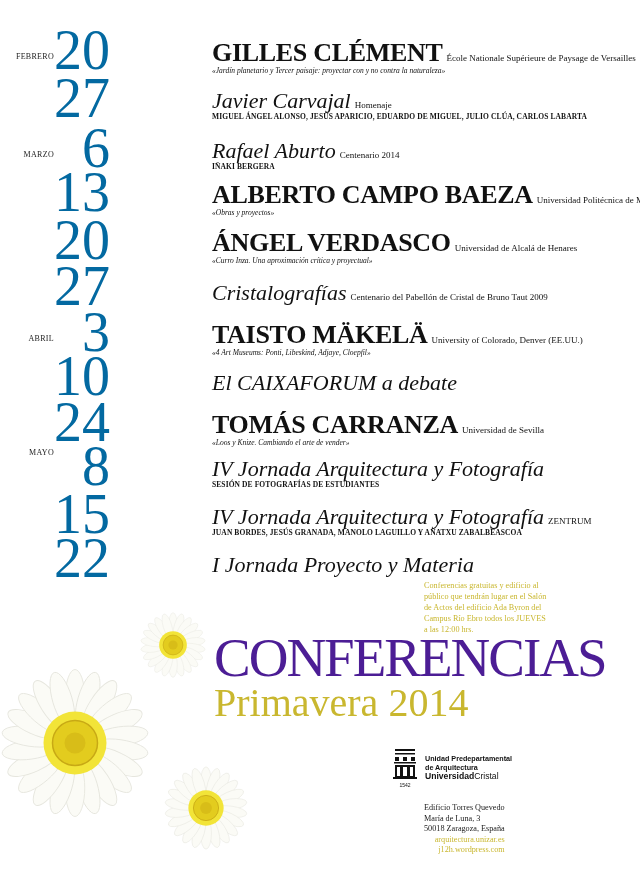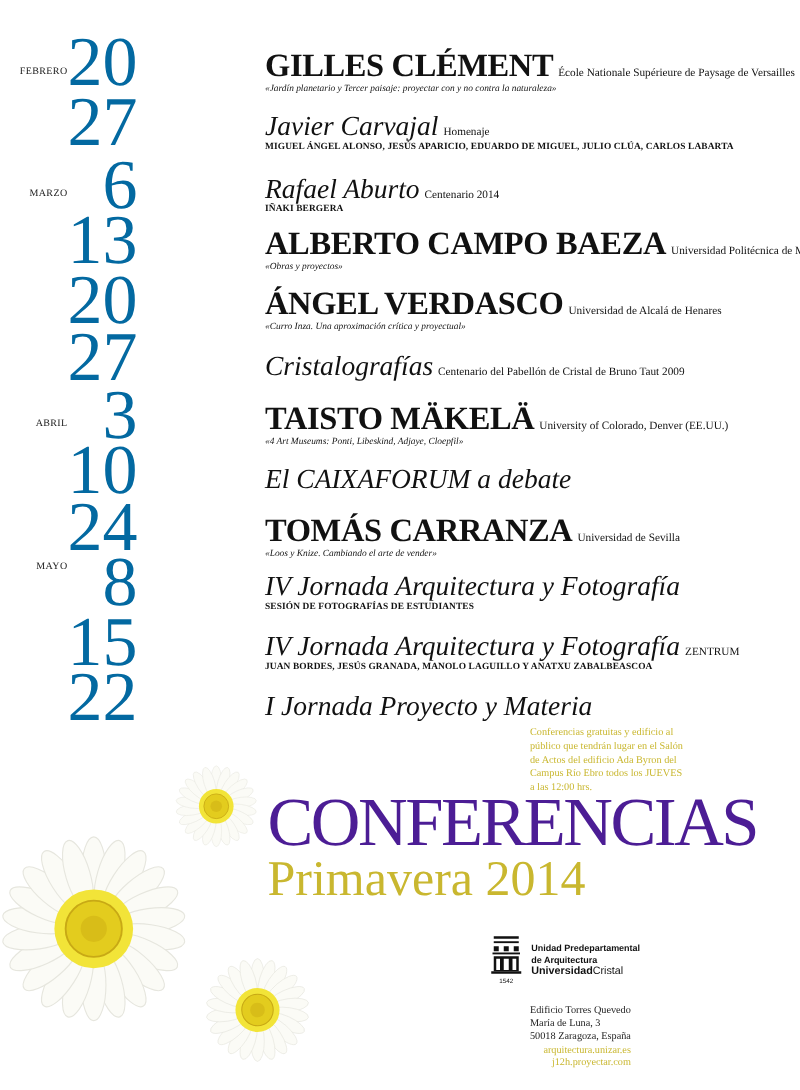--- a/index.html
+++ b/index.html
@@ -217,14 +217,14 @@
   <div><b>Unidad Predepartamental</b></div>
   <div><b>de Arquitectura</b></div>
   <div><span class="uz-bold">Universidad</span><span class="uz-light">Cristal</span></div>
 </div>
 
 <div class="address">
   <div>Edificio Torres Quevedo</div>
   <div>María de Luna, 3</div>
   <div>50018 Zaragoza, España</div>
   <div class="link">arquitectura.unizar.es</div>
-  <div class="link">j12h.proyectar.com</div>
+  <div class="link">j12h.wordpress.com</div>
 </div>
 
 </body></html>

